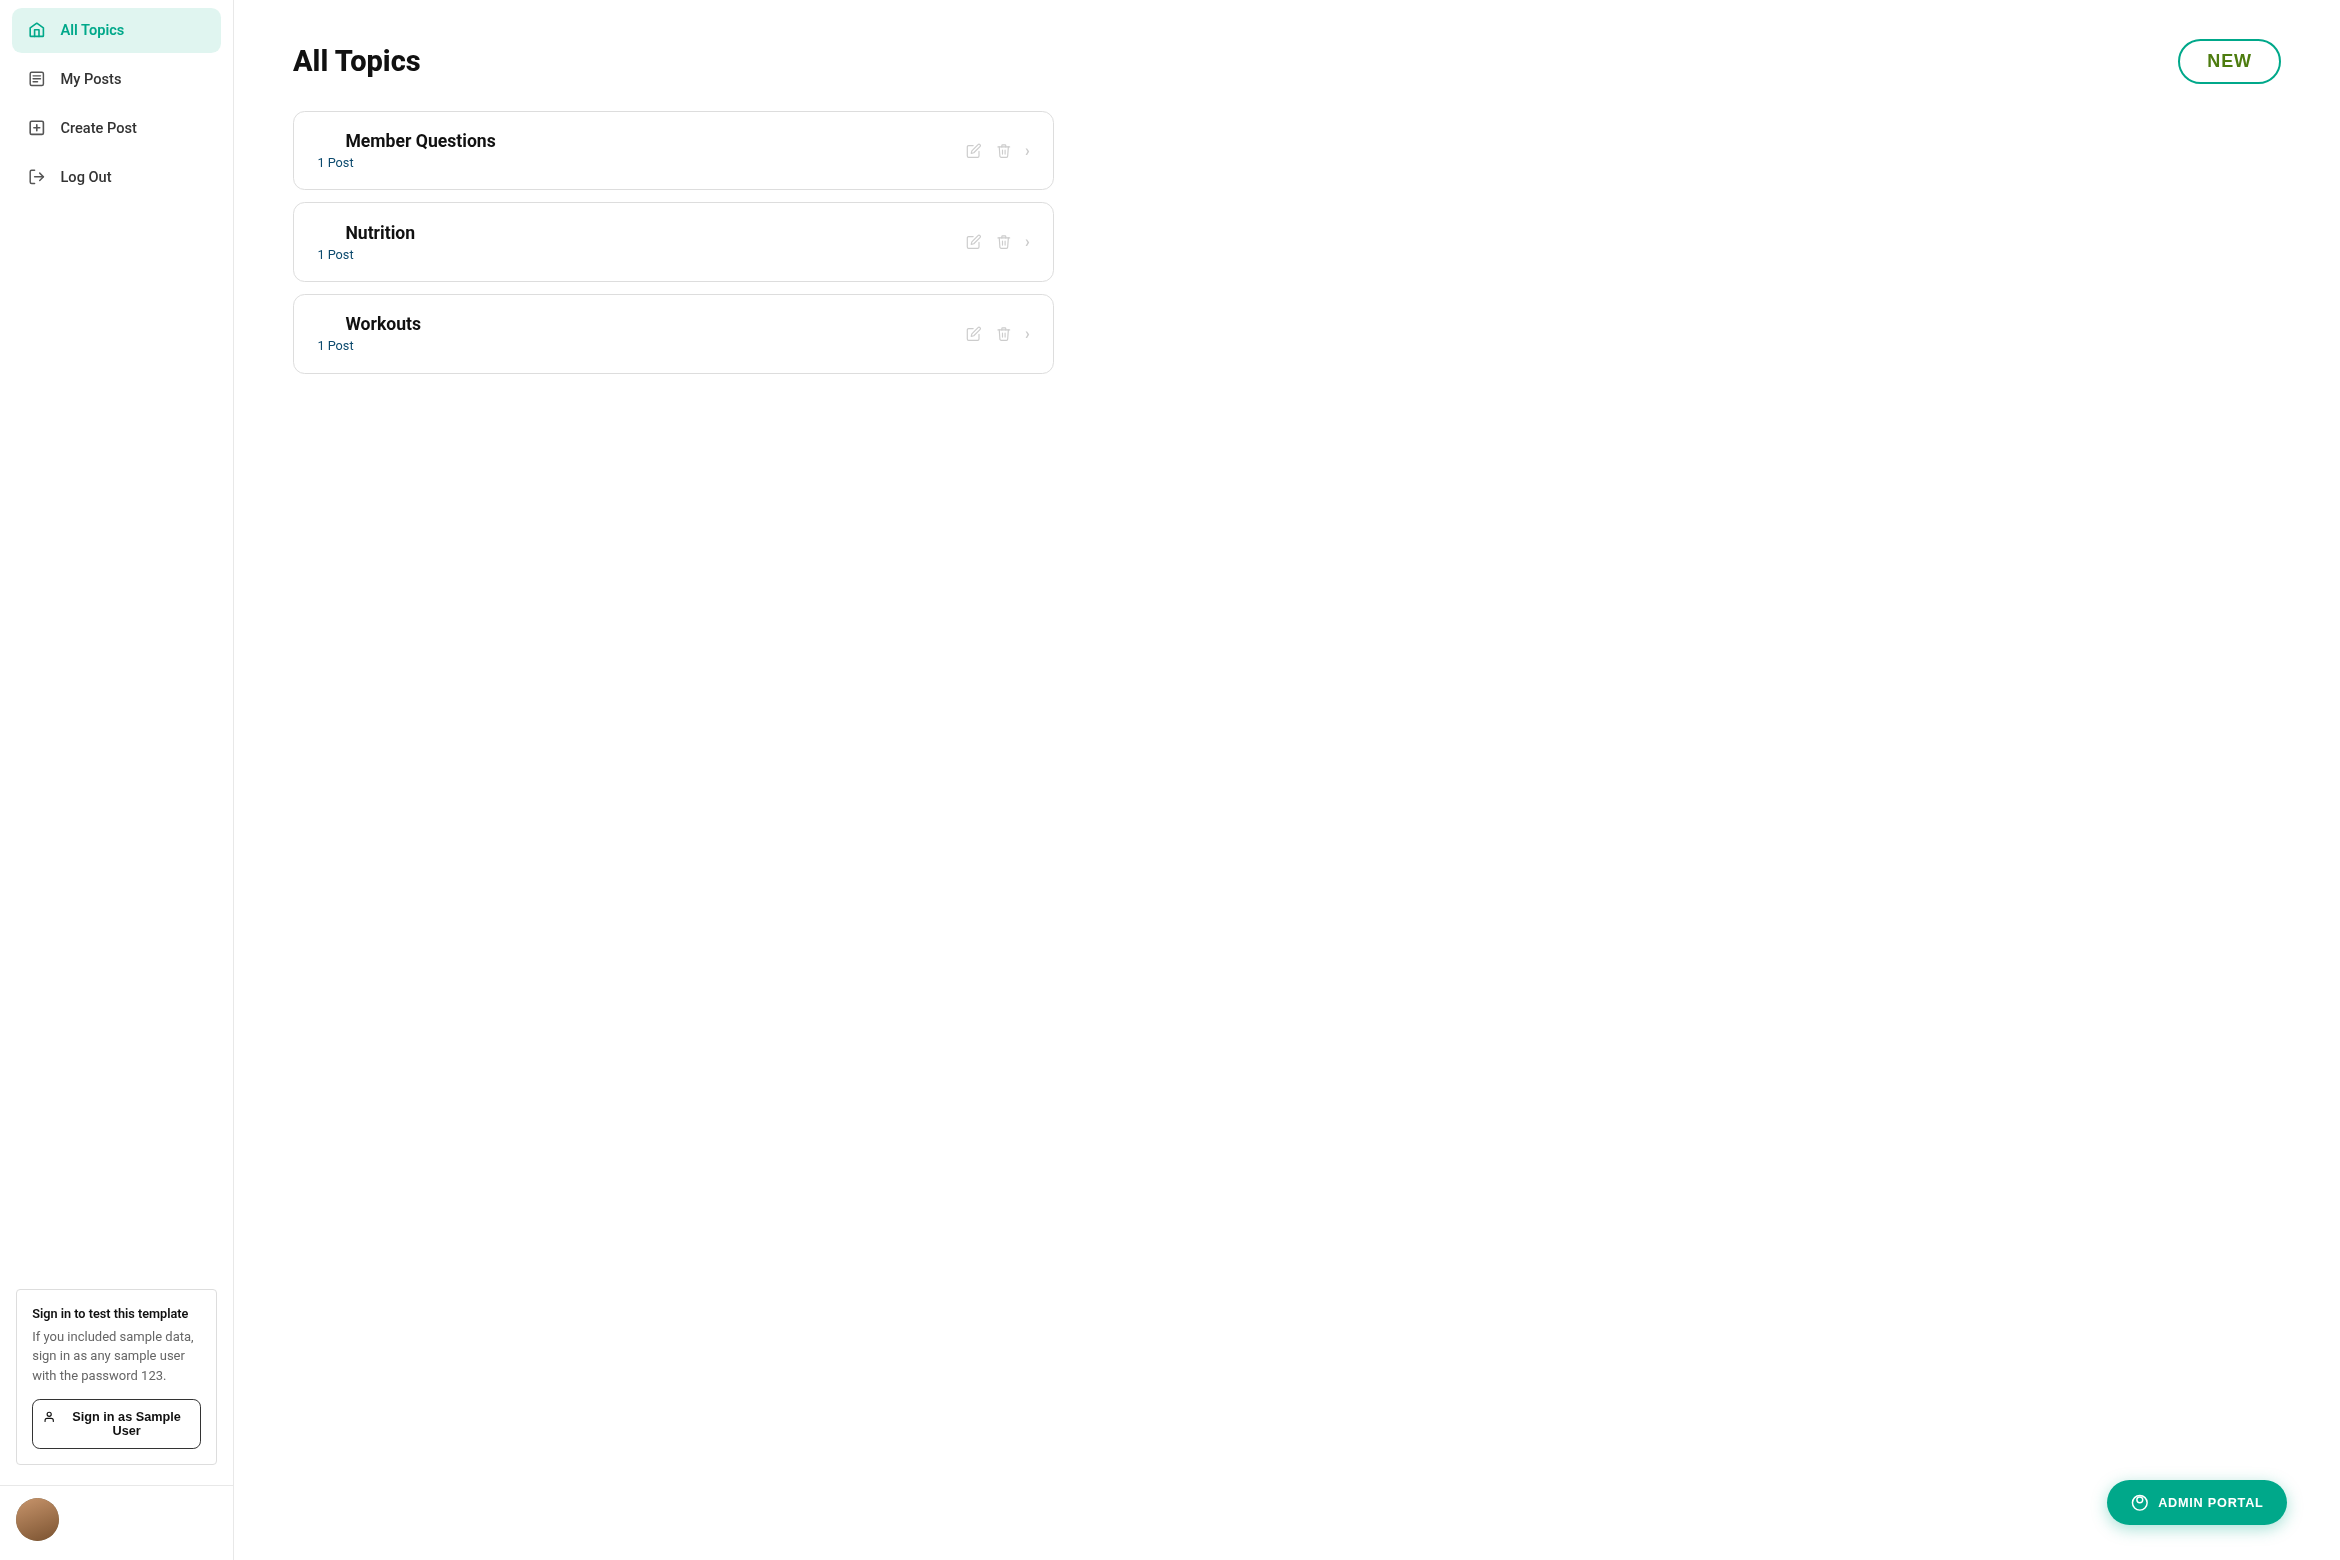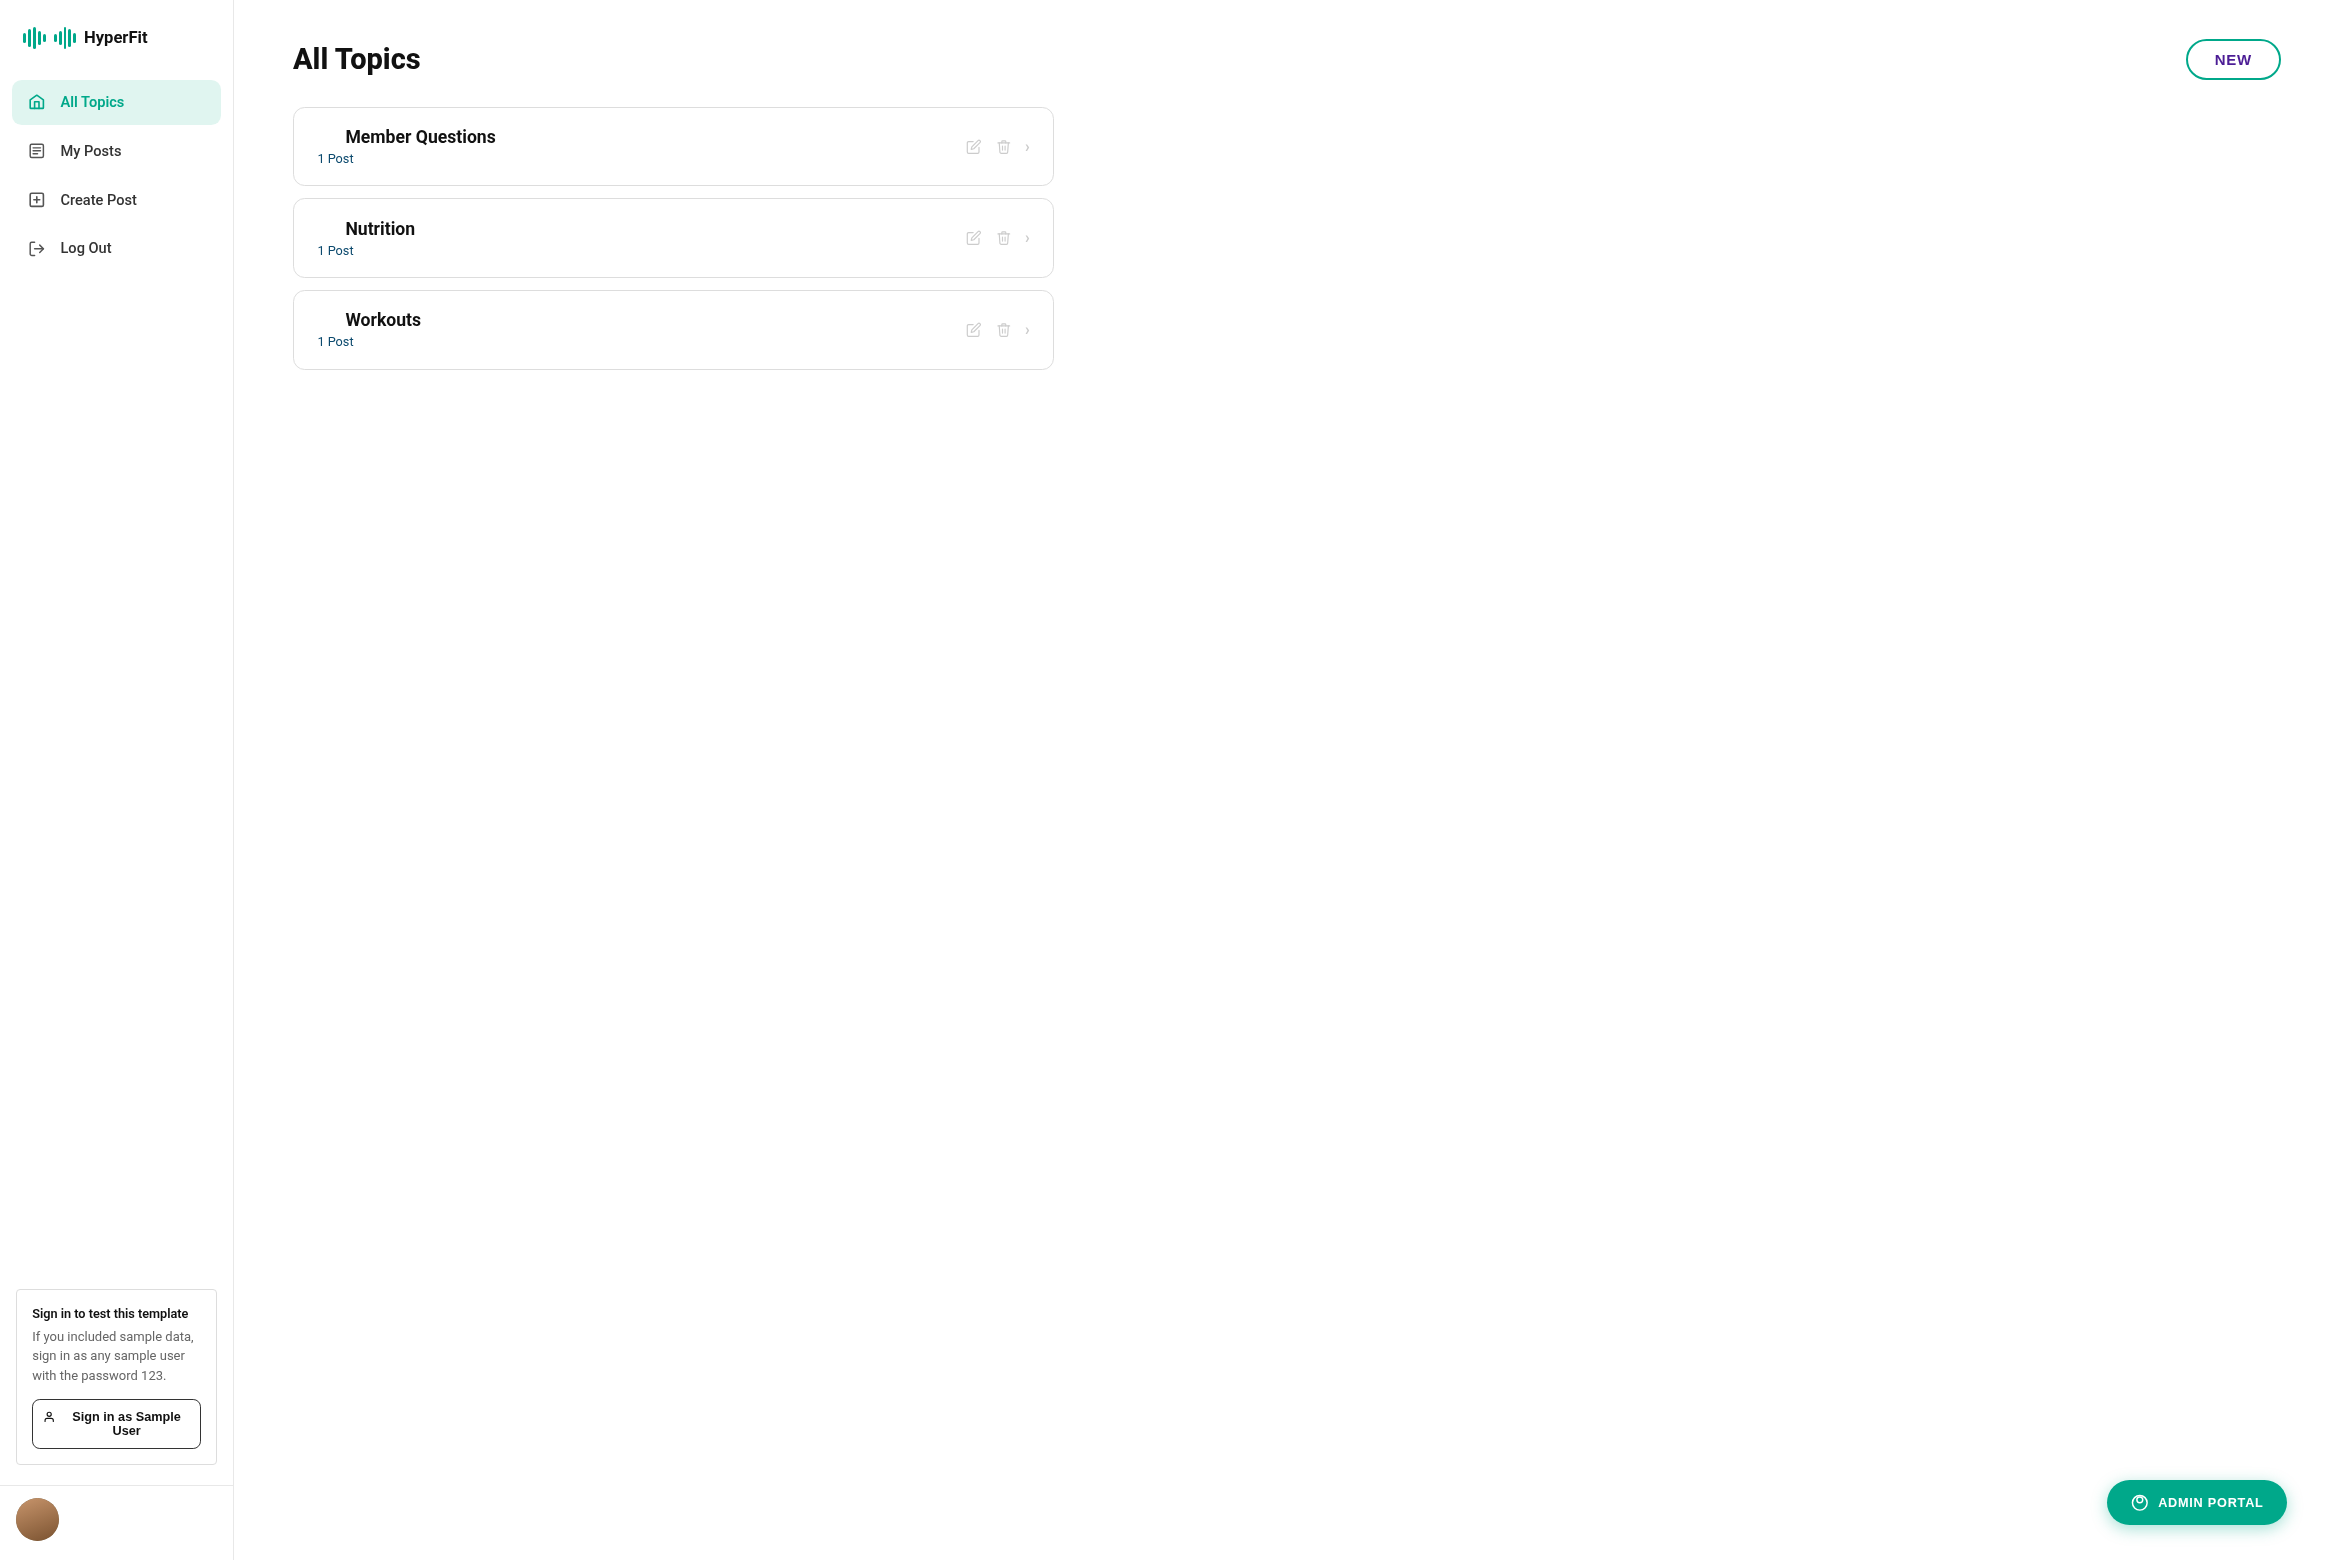--- a/index.html
+++ b/index.html
@@ -153,22 +153,22 @@
       font-size: 29px;
       font-weight: 800;
       color: #111;
     }
 
     .new-button {
       padding: 9.8px 27px;
       border: 2px solid #00a88a;
       border-radius: 29px;
       background: #fff;
-      color: #4c1d95;
-      font-size: 15px;
+      color: #4d7c0f;
+      font-size: 18px;
       font-weight: 700;
       letter-spacing: 0.05em;
       cursor: pointer;
       transition: all 0.15s;
     }
 
     
     .search-container {
       position: relative;
       margin-bottom: 19.5px;
@@ -281,36 +281,20 @@
       background: #00a88a;
       border-radius: 2px;
       width: 2.9px;
     }
   </style>
 </head>
 <body>
 
 <div class="sidebar">
 
-  <div class="logo-area">
-    <div class="logo-bars">
-      <div class="bar" style="height:9.8px;"></div>
-      <div class="bar" style="height:17.6px;"></div>
-      <div class="bar" style="height:21.5px;"></div>
-      <div class="bar" style="height:13.7px;"></div>
-      <div class="bar" style="height:7.8px;"></div>
-      <div style="width:3.9px;"></div>
-      <div class="bar" style="height:7.8px;"></div>
-      <div class="bar" style="height:13.7px;"></div>
-      <div class="bar" style="height:21.5px;"></div>
-      <div class="bar" style="height:17.6px;"></div>
-      <div class="bar" style="height:9.8px;"></div>
-    </div>
-    <span class="logo-text">HyperFit</span>
-  </div>
 
   <nav class="nav-items">
 
     <div class="nav-item active">
       <span class="nav-icon">
         <svg width="17.6" height="17.6" viewBox="0 0 24 24" fill="none" stroke="#00a88a" stroke-width="2.2" stroke-linecap="round" stroke-linejoin="round">
           <path d="M3 9.5L12 3l9 6.5V20a1 1 0 0 1-1 1H4a1 1 0 0 1-1-1V9.5z"></path>
           <path d="M9 21V12h6v9"></path>
         </svg>
       </span>

